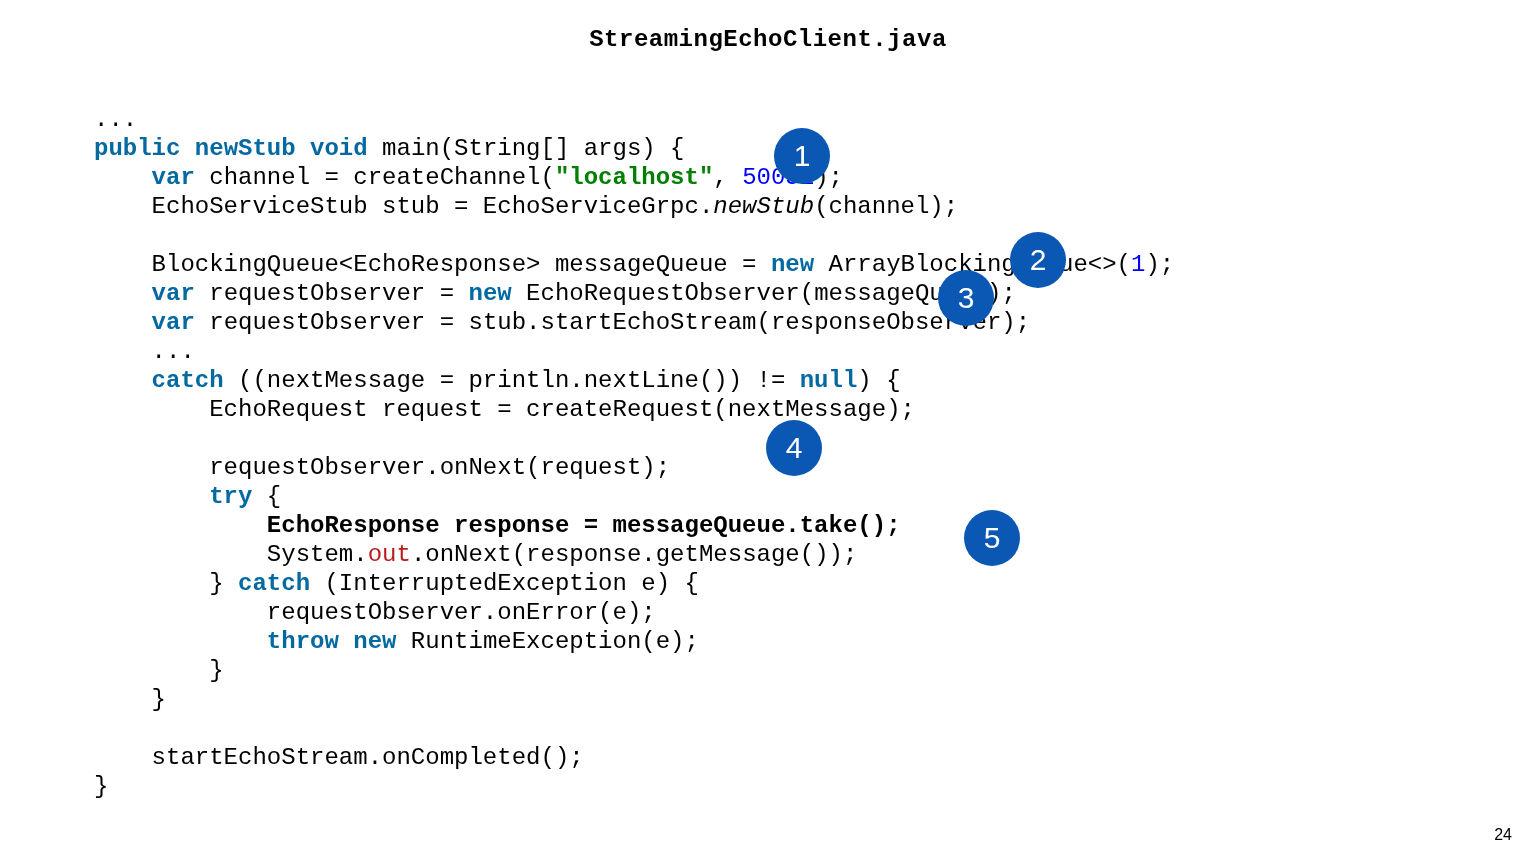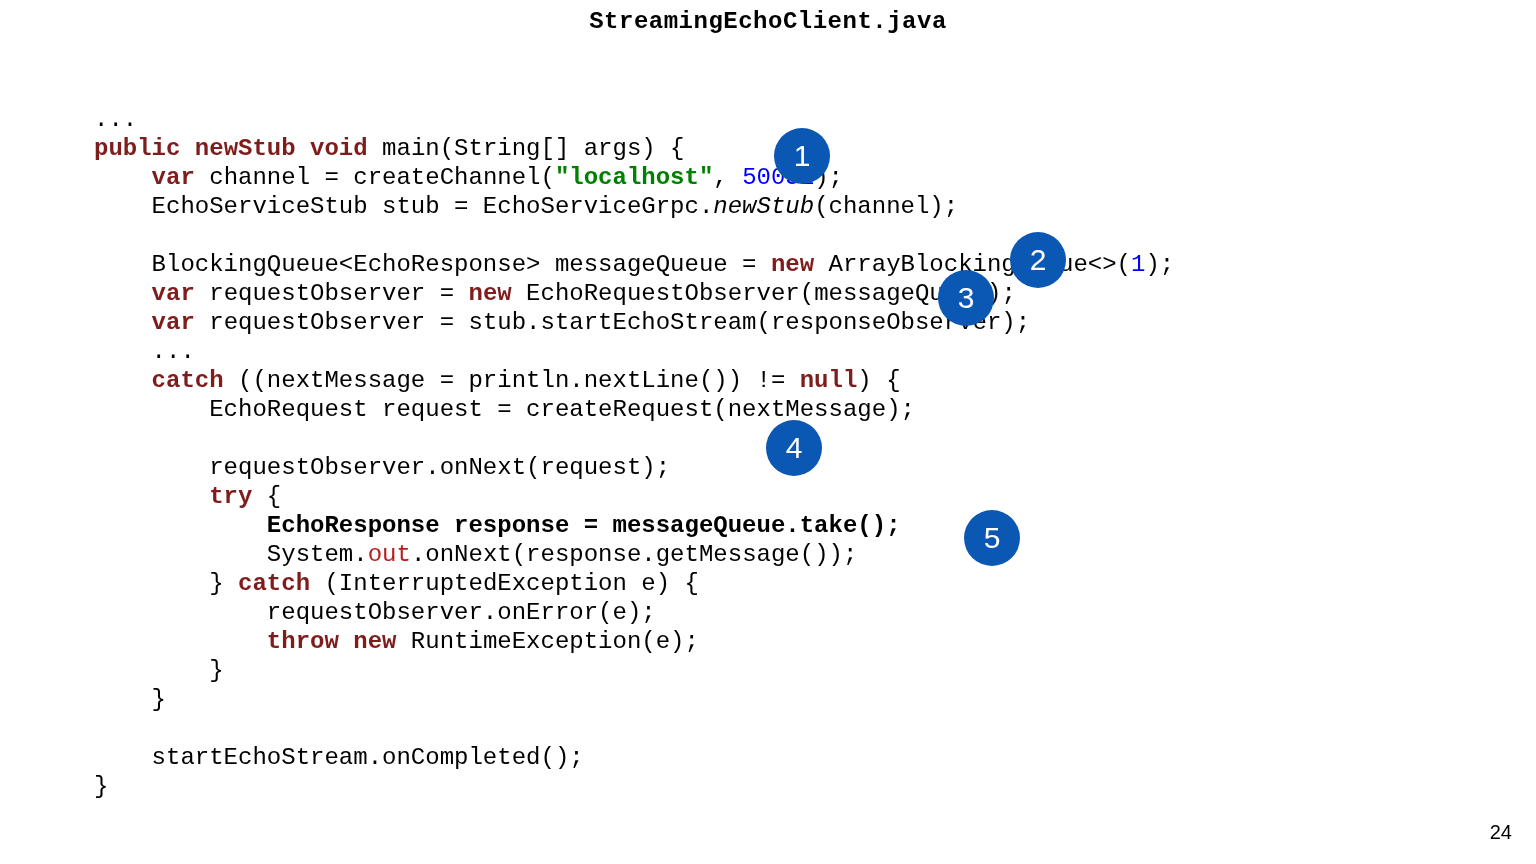--- a/index.html
+++ b/index.html
@@ -8,33 +8,33 @@
       height: 864px;
       background: #fff;
       font-family: "Courier New", Courier, monospace;
       position: relative;
       overflow: hidden;
     }
     .title {
       text-align: center;
       font-weight: bold;
       font-size: 24px;
-      padding-top: 8px;
+      padding-top: 26px;
       letter-spacing: 0.5px;
     }
     .code-area {
       position: absolute;
       left: 94px;
       top: 76px;
       font-size: 24px;
       line-height: 29px;
       white-space: pre;
       color: #000;
     }
-    .kw { font-weight: bold; color: #7f1d1d; }
+    .kw { font-weight: bold; color: #0369a1; }
     .str { font-weight: bold; color: #008000; }
     .num { color: #0000ff; }
     .it { font-style: italic; }
     .fld { color: #b91c1c; }
     .bold { font-weight: bold; }
     .marker {
       position: absolute;
       width: 56px;
       height: 56px;
       border-radius: 50%;
@@ -44,21 +44,21 @@
       font-size: 30px;
       display: flex;
       align-items: center;
       justify-content: center;
     }
     .page-num {
       position: absolute;
       right: 24px;
       bottom: 20px;
       font-family: Arial, Helvetica, sans-serif;
-      font-size: 20px;
+      font-size: 16px;
       color: #000;
     }
   </style>
 </head>
 <body>
 
 <div class="title">StreamingEchoClient.java</div>
 
 <div class="code-area">
 <span>...</span>

